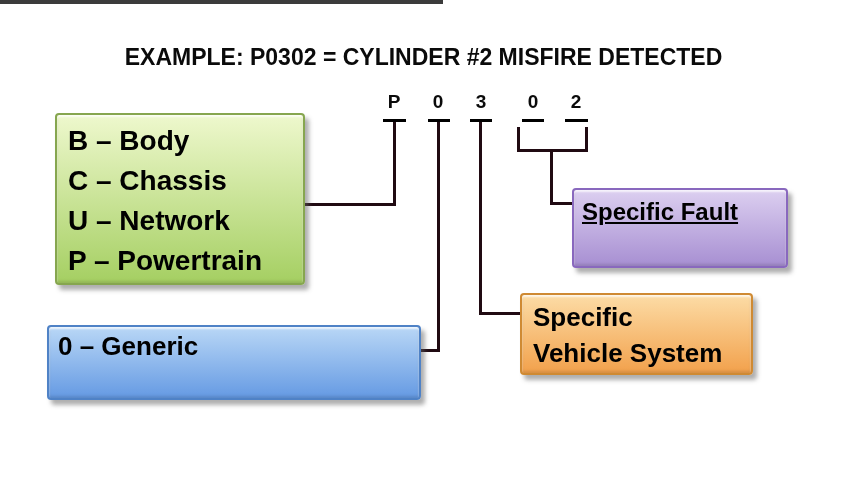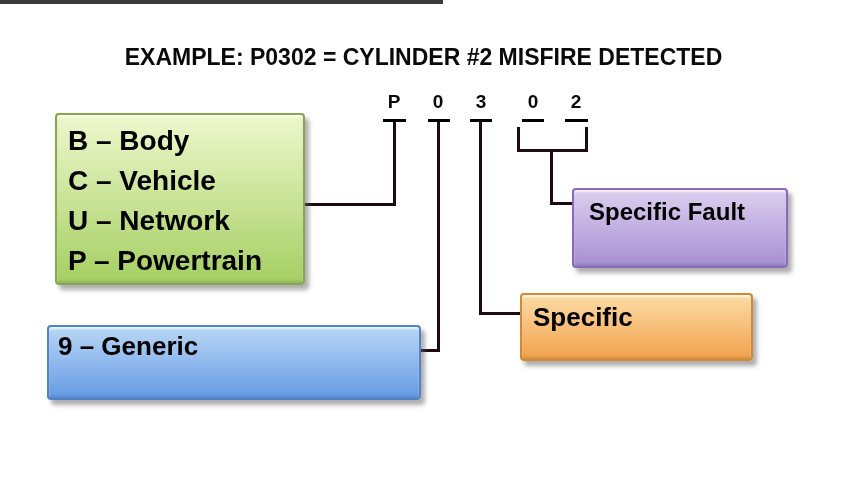--- a/index.html
+++ b/index.html
@@ -78,37 +78,38 @@
     width: 374px; height: 75px;
     background: linear-gradient(#b9d7f6, #659ae3);
     border: 2px solid #4f82c6;
     padding: 2px 0 0 9px;
     font-size: 26px;
     line-height: 34px;
     box-sizing: border-box;
   }
   #system-box {
     left: 520px; top: 293px;
-    width: 233px; height: 68px;
+    width: 233px; height: 82px;
     background: linear-gradient(#fcdca6, #f2a14c);
     border: 2px solid #cf8a33;
     padding: 4px 0 0 11px;
     font-size: 26px;
     line-height: 36px;
     box-sizing: border-box;
   }
   #fault-box {
     left: 572px; top: 188px;
     width: 216px; height: 80px;
     background: linear-gradient(#dccff0, #a78fd2);
     border: 2px solid #8968be;
-    padding: 5px 0 0 15px;
+    padding: 5px 0 0 8px;
     font-size: 24px;
     line-height: 34px;
     box-sizing: border-box;
+    text-decoration: underline;
   }
 </style>
 </head>
 <body>
 
 <div id="stage">
 
   <div id="top-rule"></div>
 
   <div id="title">EXAMPLE: P0302 = CYLINDER #2 MISFIRE DETECTED</div>
@@ -135,30 +136,31 @@
   <div class="line hline" style="left:481px; top:312px; width:39px"></div>
 
   <div class="line vline" style="left:517px; top:127px; height:25px"></div>
   <div class="line vline" style="left:585px; top:127px; height:25px"></div>
   <div class="line hline" style="left:517px; top:149px; width:71px"></div>
   <div class="line vline" style="left:550px; top:151px; height:54px"></div>
   <div class="line hline" style="left:550px; top:202px; width:24px"></div>
 
   <div class="box" id="category-box">
     <div>B – Body</div>
-    <div>C – Vehicle</div>
+    <div>C – Chassis</div>
     <div>U – Network</div>
     <div>P – Powertrain</div>
   </div>
 
   <div class="box" id="generic-box">
-    <div>9 – Generic</div>
+    <div>0 – Generic</div>
   </div>
 
   <div class="box" id="system-box">
     <div>Specific</div>
+    <div>Vehicle System</div>
   </div>
 
   <div class="box" id="fault-box">
     <div>Specific Fault</div>
   </div>
 
 </div>
 
 </body></html>

